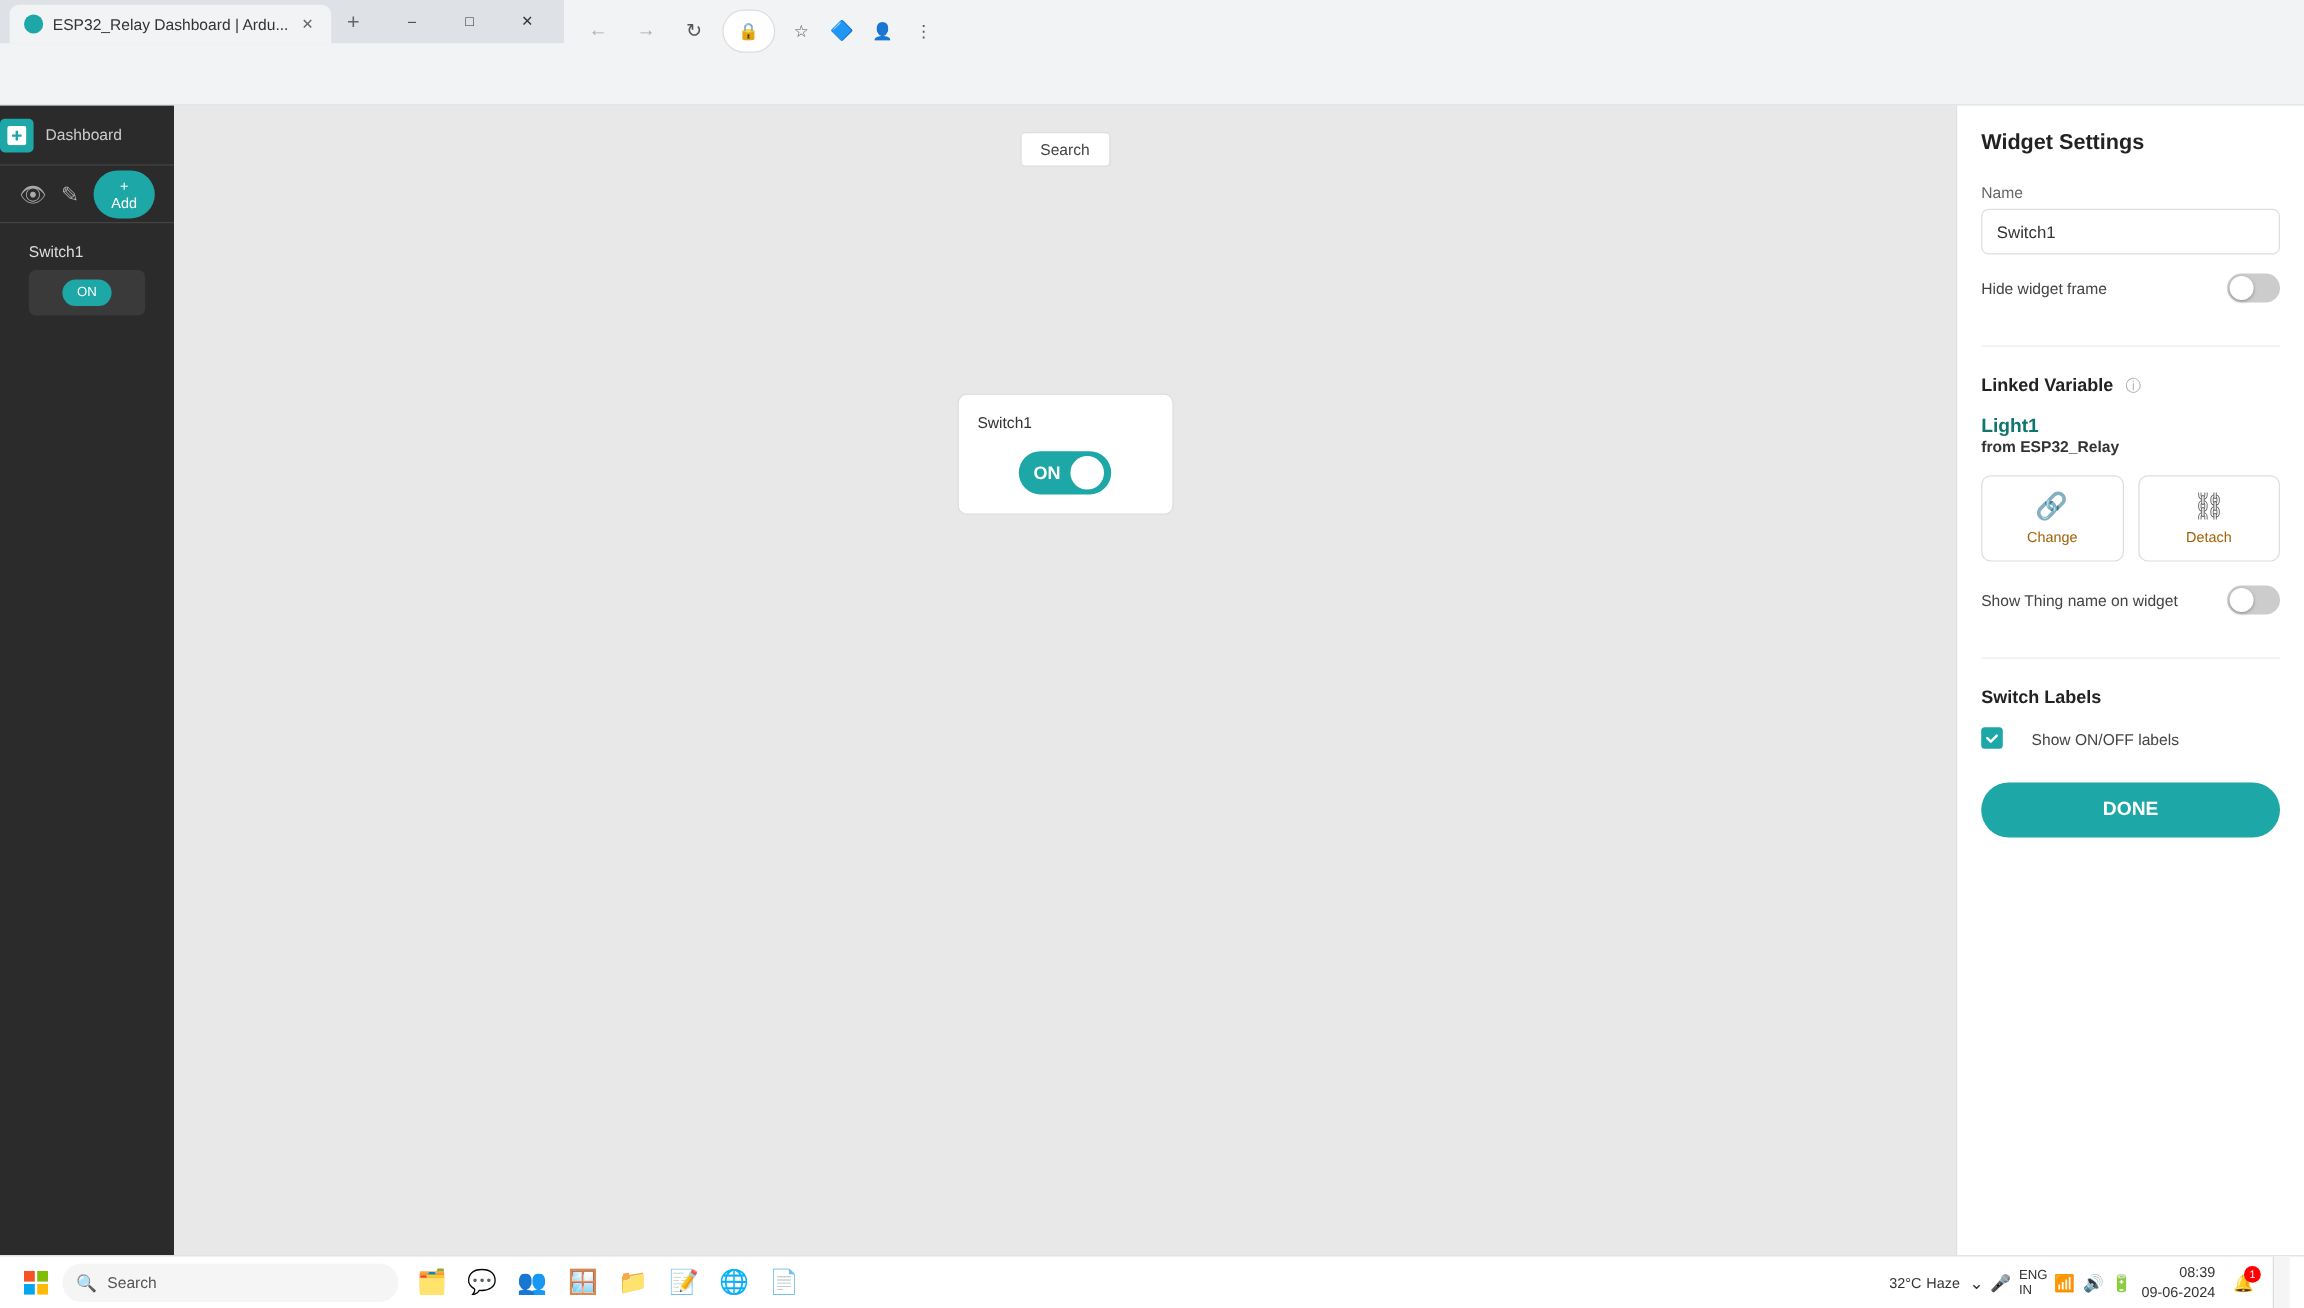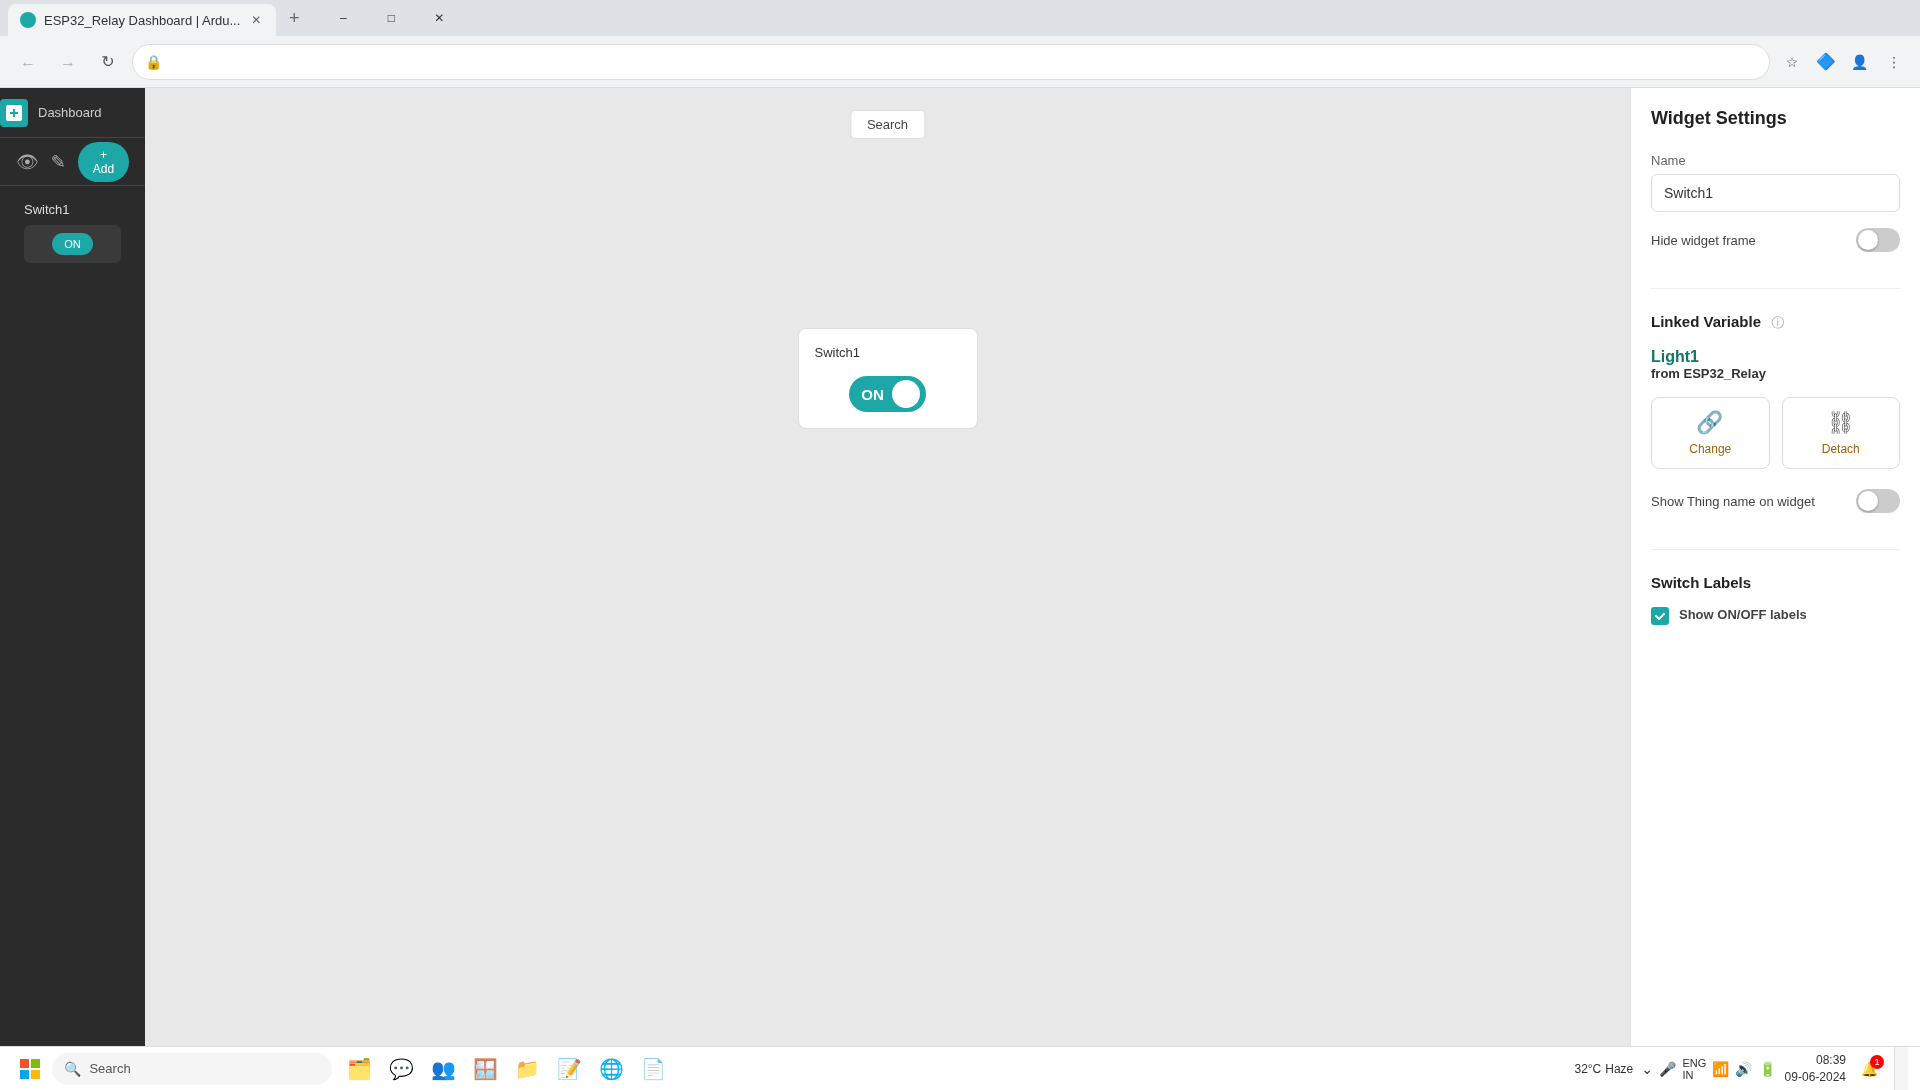--- a/index.html
+++ b/index.html
@@ -1,20 +1,20 @@
 <!DOCTYPE html>
 <html><head>
   <meta charset="utf-8">
   <style>
     * { margin: 0; padding: 0; box-sizing: border-box; }
     body { width: 1920px; height: 1090px; overflow: hidden; font-family: 'Segoe UI', Arial, sans-serif; background: #e8e8e8; }
 
     
     .browser-chrome {
-      width: 100%; height: 88px; background: #f1f3f4; display: flex; flex-direction: column;
+      width: 100%; height: 88px; background: #f1f3f4; display: flex; flex-direction: row;
       border-bottom: 1px solid #ddd;
     }
     .browser-titlebar {
       height: 36px; background: #dee1e6; display: flex; align-items: center; padding: 0 8px; gap: 4px;
     }
     .browser-tab {
       display: flex; align-items: center; background: #f1f3f4; border-radius: 8px 8px 0 0;
       padding: 0 12px; height: 32px; gap: 8px; font-size: 13px; color: #333; min-width: 200px;
       margin-top: 4px;
     }
@@ -131,21 +131,21 @@
     .linked-var-from { font-size: 13px; color: #666; margin-bottom: 16px; }
     .linked-var-from span { font-weight: 600; color: #333; }
     .linked-actions { display: flex; gap: 12px; margin-bottom: 20px; }
     .linked-action-btn {
       flex: 1; border: 1px solid #ddd; border-radius: 8px; padding: 12px 8px;
       display: flex; flex-direction: column; align-items: center; gap: 6px;
       cursor: pointer; background: #fff;
     }
     .linked-action-icon { font-size: 22px; color: #555; }
     .linked-action-label { font-size: 12px; color: #a16207; }
-    .checkbox-row { display: flex; align-items: flex-start; gap: 10px; margin-bottom: 20px; font-weight: bold; }
+    .checkbox-row { display: flex; align-items: flex-end; gap: 24px; margin-bottom: 20px; }
     .checkbox-custom {
       width: 18px; height: 18px; background: #1ea7a7; border-radius: 3px;
       display: flex; align-items: center; justify-content: center; cursor: pointer; flex-shrink: 0;
     }
     .checkbox-custom svg { width: 12px; height: 12px; }
     .checkbox-label { font-size: 13px; color: #444; }
     .done-btn {
       width: 100%; background: #1ea7a7; color: #fff; border: none;
       border-radius: 24px; padding: 14px; font-size: 16px; font-weight: 600;
       cursor: pointer; margin-top: 8px;
@@ -302,20 +302,21 @@
     <div class="section-title">Switch Labels</div>
     <div class="checkbox-row">
       <div class="checkbox-custom">
         <svg viewBox="0 0 12 12" fill="none" xmlns="http://www.w3.org/2000/svg">
           <path d="M2 6l3 3 5-5" stroke="white" stroke-width="2" stroke-linecap="round" stroke-linejoin="round"></path>
         </svg>
       </div>
       <span class="checkbox-label">Show ON/OFF labels</span>
     </div>
 
+    <button class="done-btn">DONE</button>
   </div>
 
 </div>
 
 <div class="taskbar">
   <div class="taskbar-start">
     <svg width="20" height="20" viewBox="0 0 20 20" fill="none" xmlns="http://www.w3.org/2000/svg">
       <rect width="9" height="9" fill="#f35325"></rect>
       <rect x="11" width="9" height="9" fill="#81bc06"></rect>
       <rect y="11" width="9" height="9" fill="#05a6f0"></rect>

